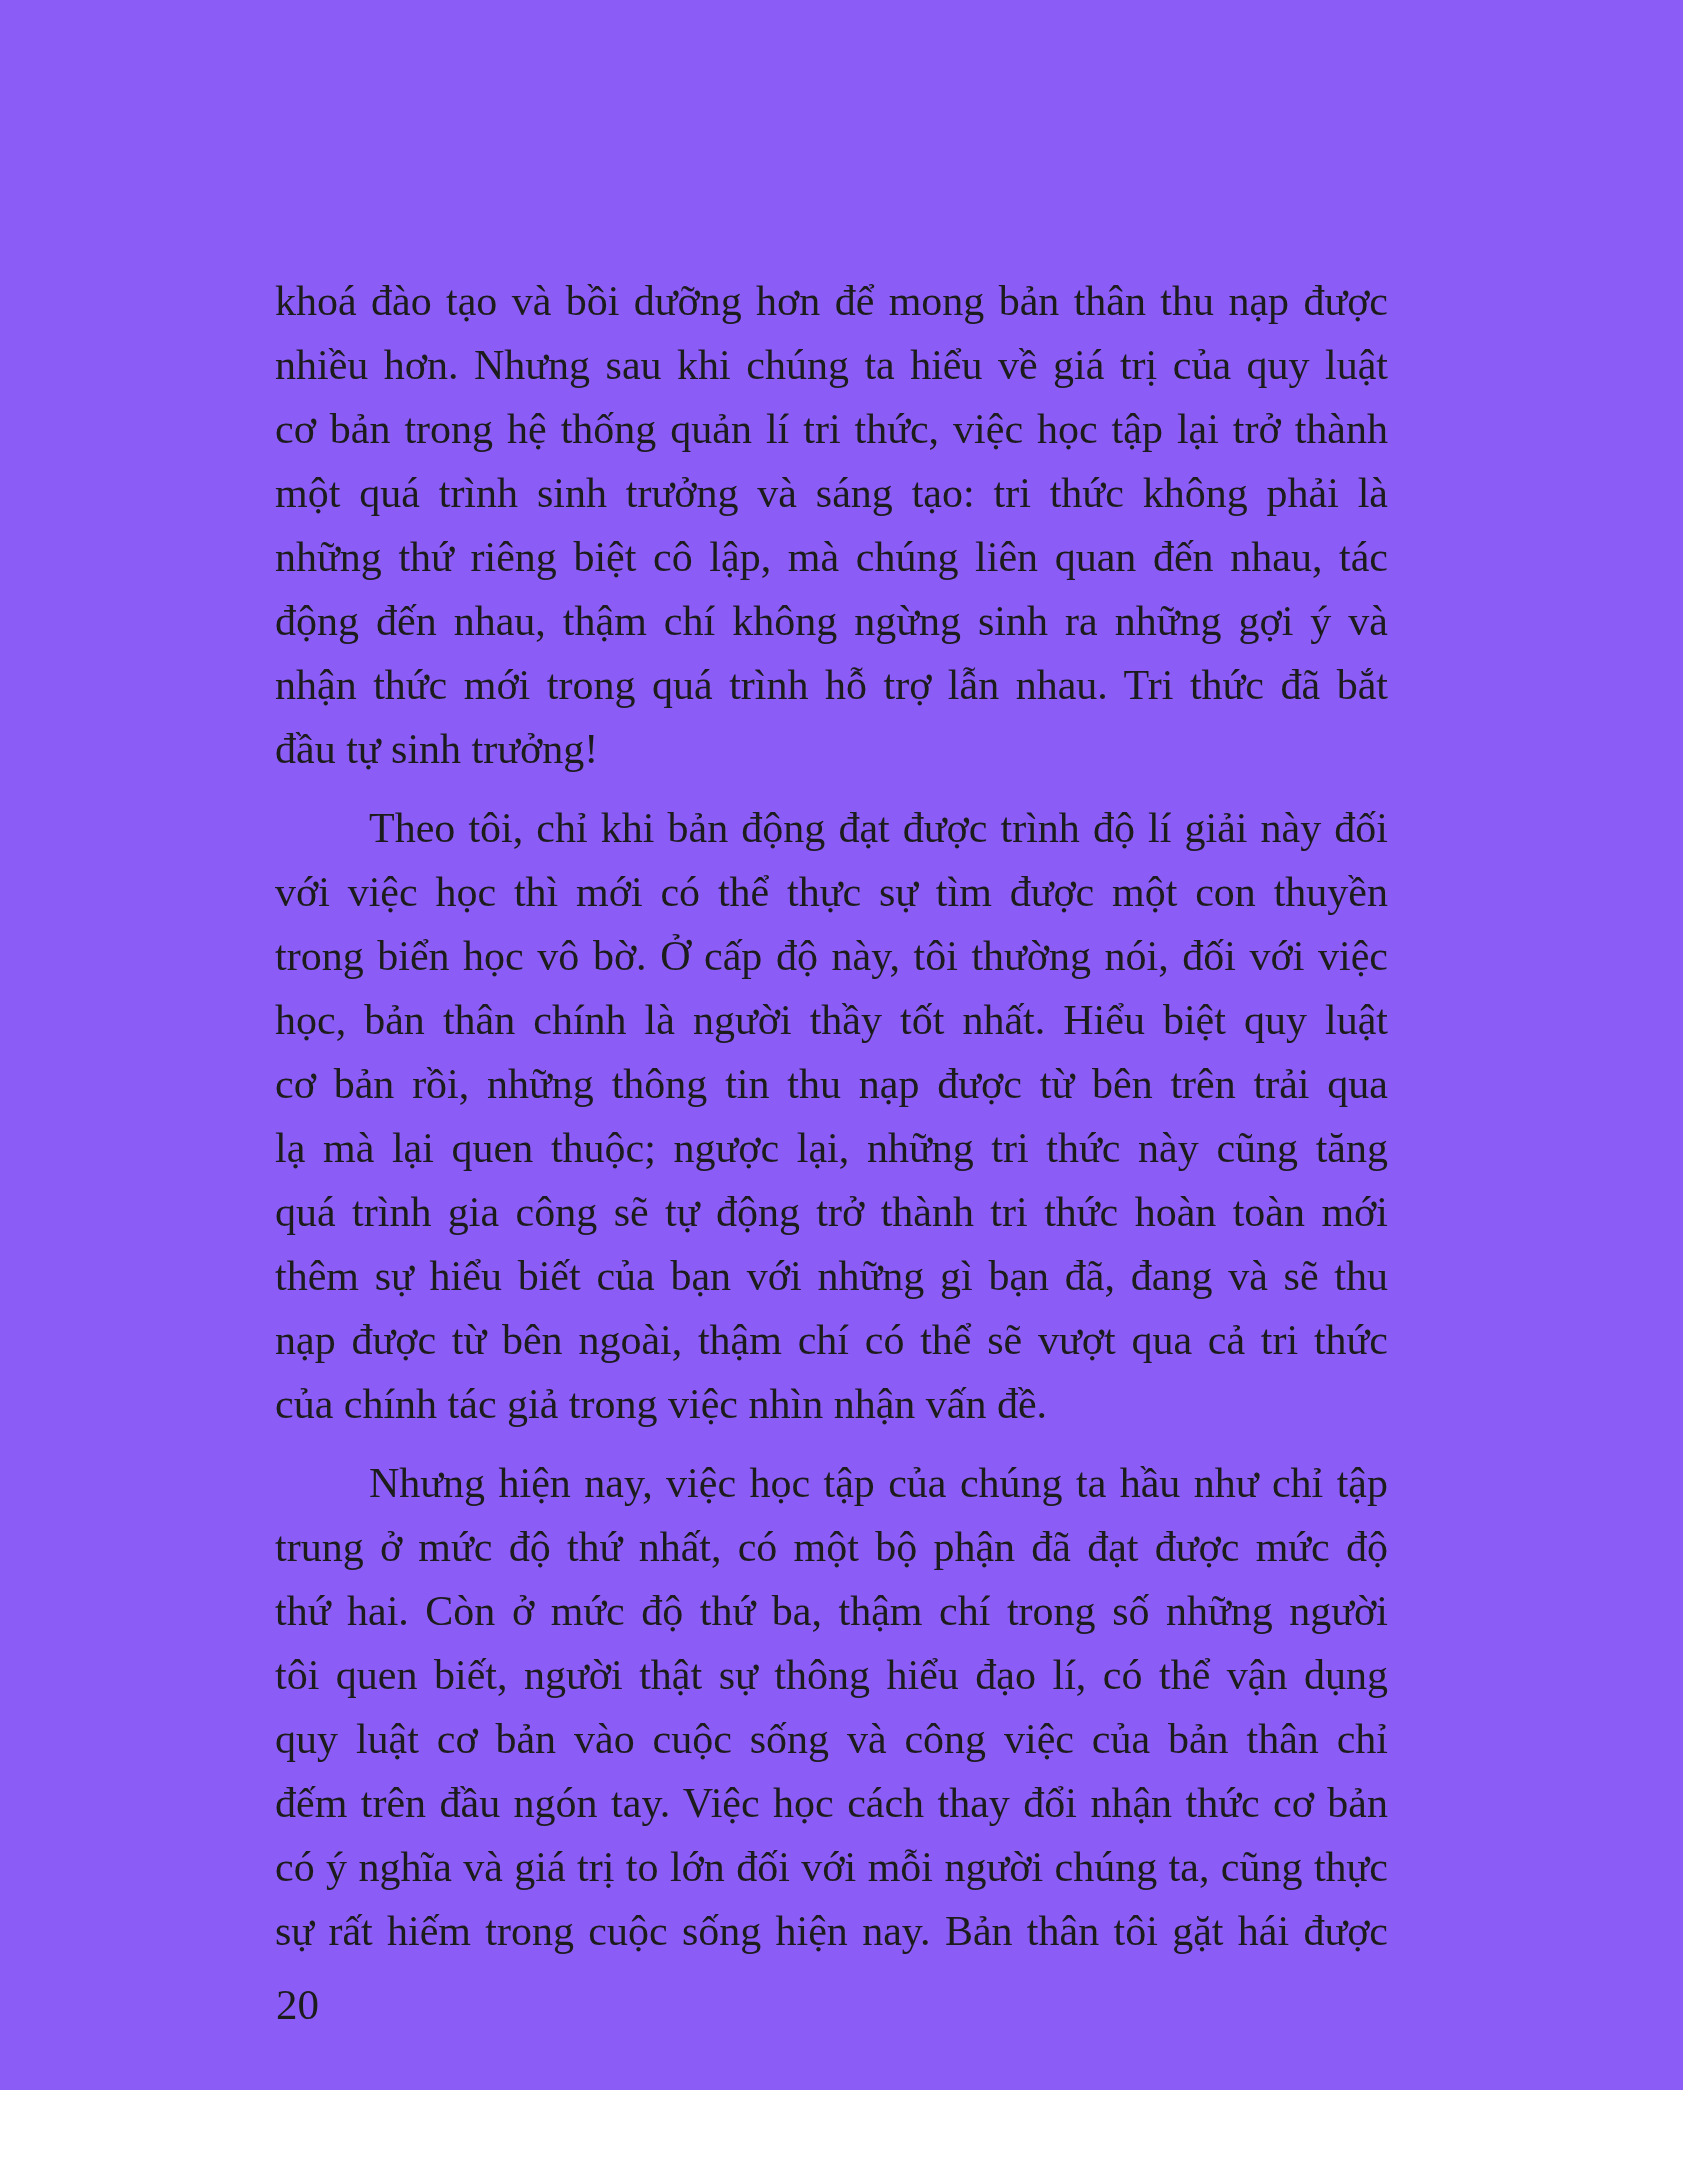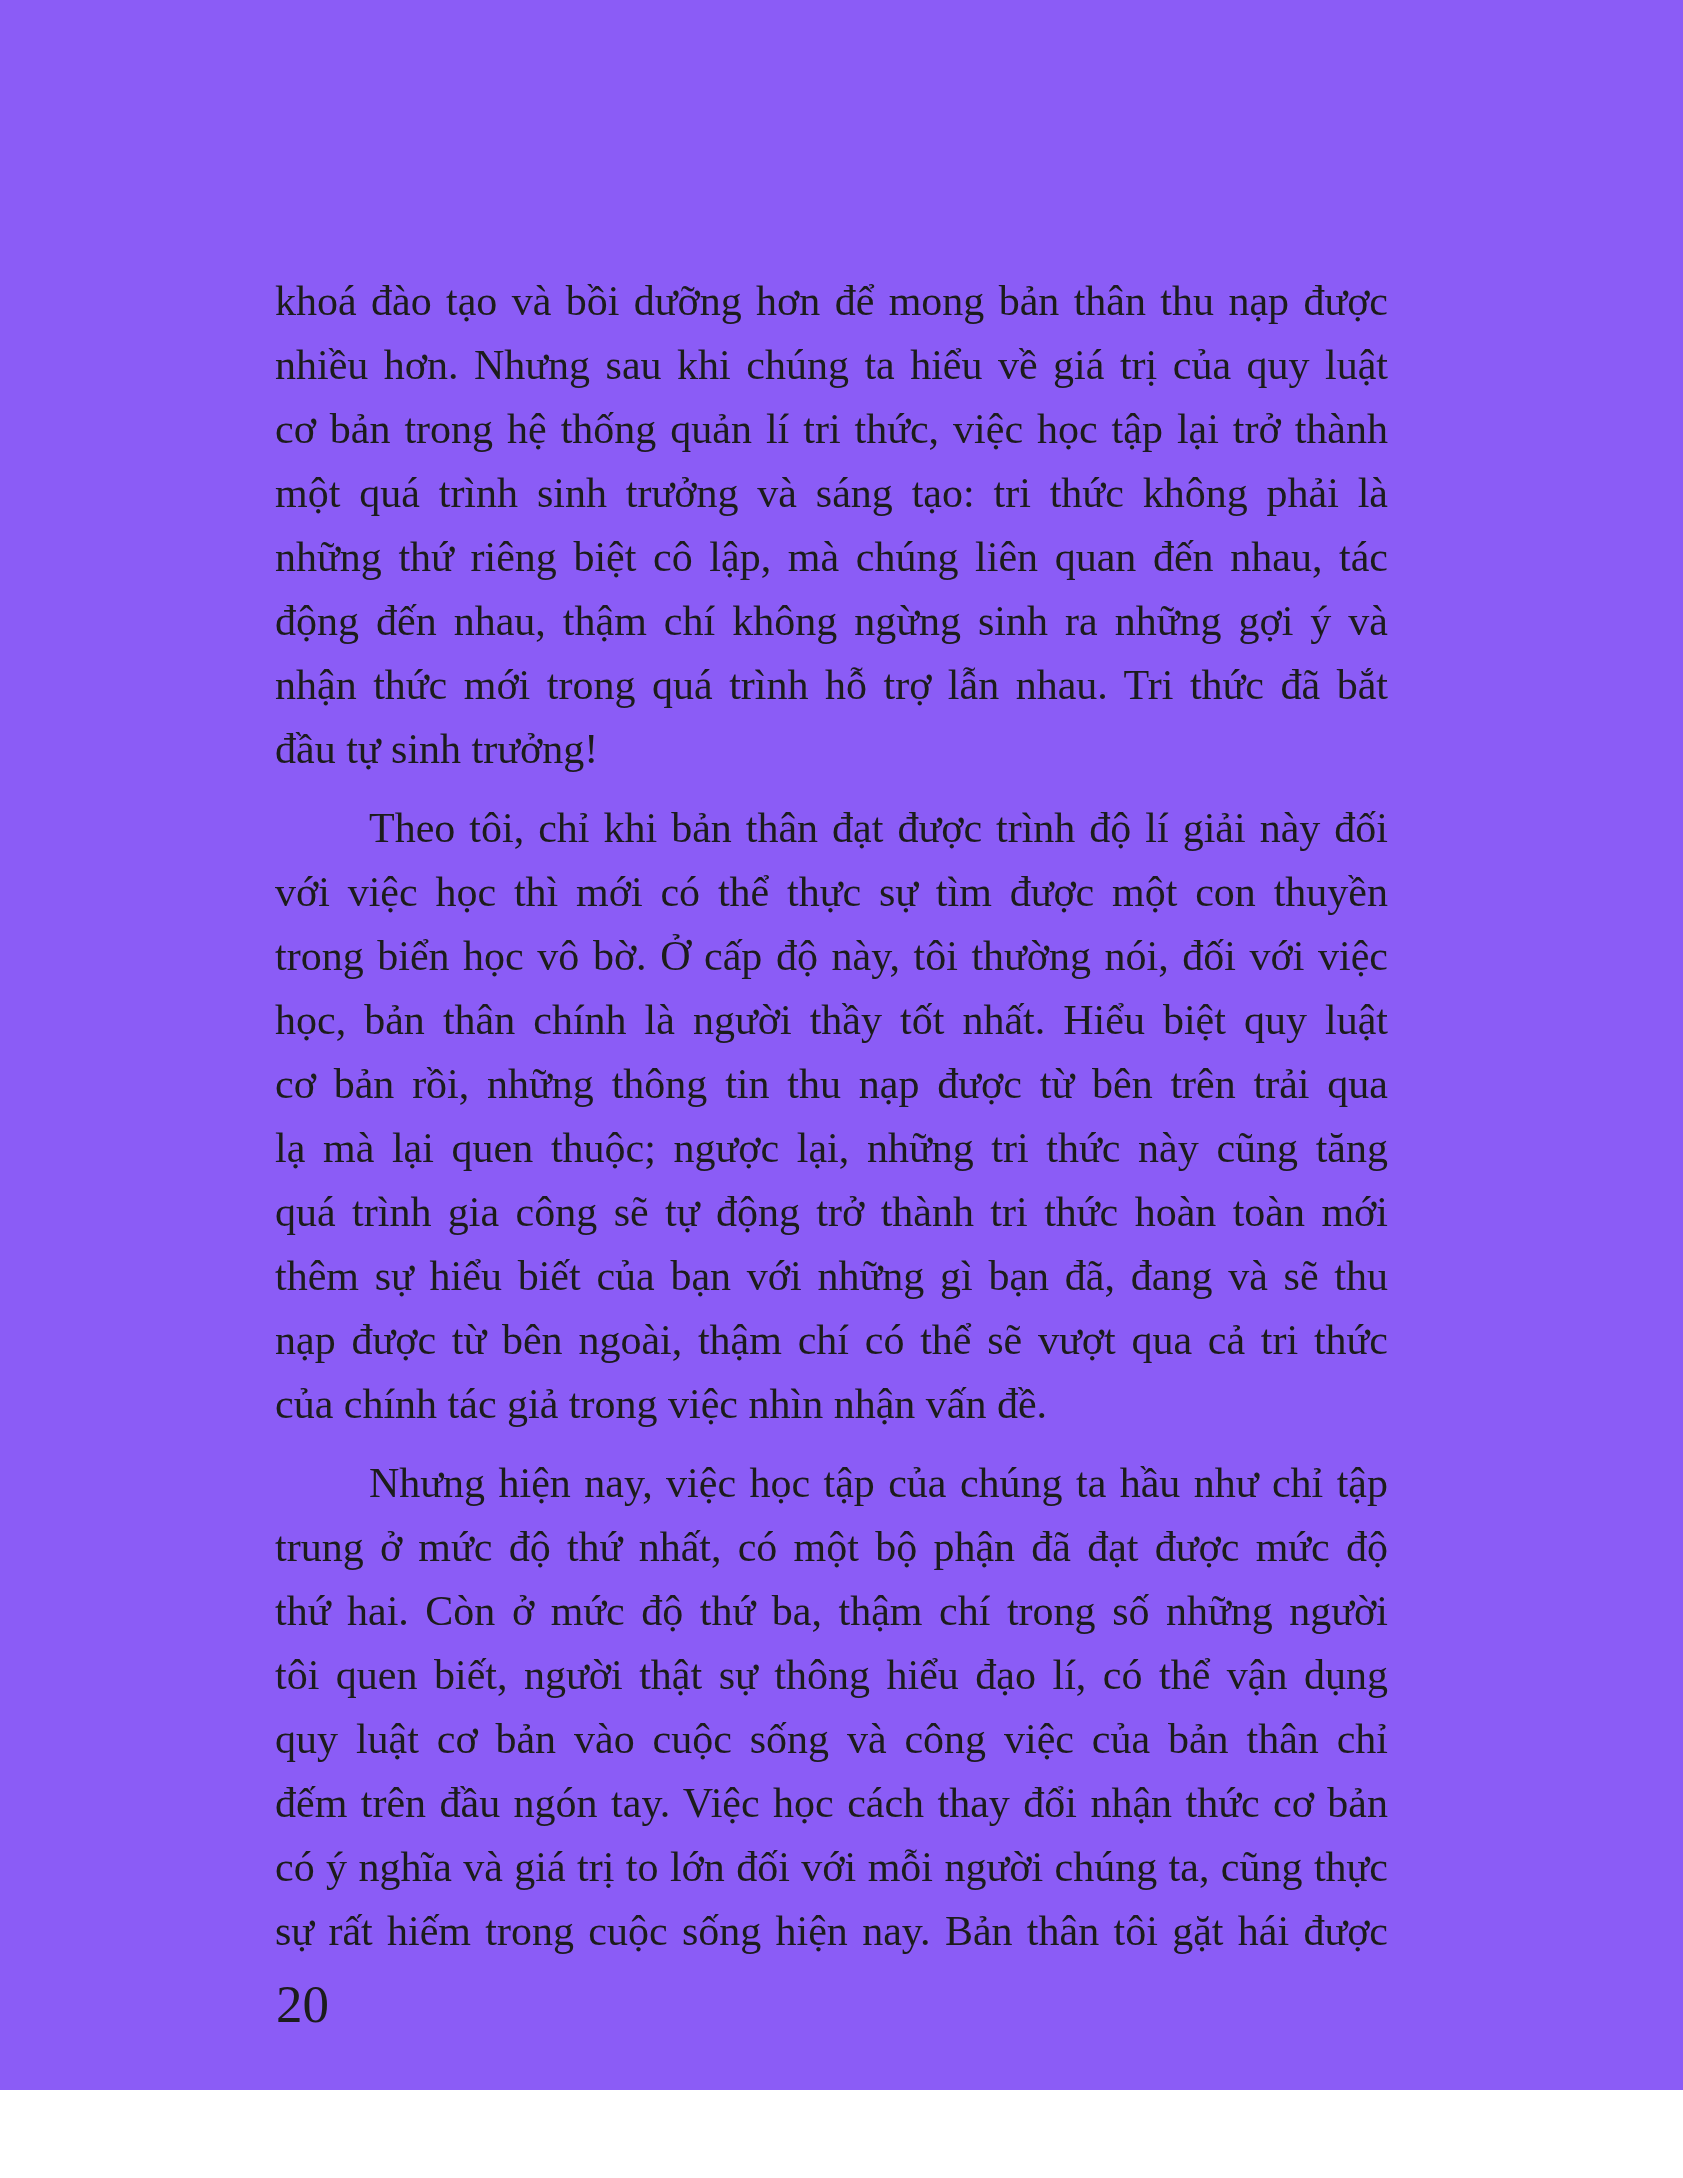--- a/index.html
+++ b/index.html
@@ -45,21 +45,21 @@
     text-indent: 94px;
   }
   .line--end {
     text-align-last: left;
   }
   .page-number {
     position: absolute;
     left: 276px;
     top: 1975px;
     color: #1c1c1c;
-    font-size: 53px;
+    font-size: 43px;
     line-height: 59px;
   }
 </style>
 </head>
 <body>
 
 <div class="page">
 
   <div class="text-block">
 
@@ -68,21 +68,21 @@
       <div class="line">nhiều hơn. Nhưng sau khi chúng ta hiểu về giá trị của quy luật</div>
       <div class="line">cơ bản trong hệ thống quản lí tri thức, việc học tập lại trở thành</div>
       <div class="line">một quá trình sinh trưởng và sáng tạo: tri thức không phải là</div>
       <div class="line">những thứ riêng biệt cô lập, mà chúng liên quan đến nhau, tác</div>
       <div class="line">động đến nhau, thậm chí không ngừng sinh ra những gợi ý và</div>
       <div class="line">nhận thức mới trong quá trình hỗ trợ lẫn nhau. Tri thức đã bắt</div>
       <div class="line line--end">đầu tự sinh trưởng!</div>
     </div>
 
     <div class="para">
-      <div class="line line--indent">Theo tôi, chỉ khi bản thân đạt được trình độ lí giải này đối</div>
+      <div class="line line--indent">Theo tôi, chỉ khi bản động đạt được trình độ lí giải này đối</div>
       <div class="line">với việc học thì mới có thể thực sự tìm được một con thuyền</div>
       <div class="line">trong biển học vô bờ. Ở cấp độ này, tôi thường nói, đối với việc</div>
       <div class="line">học, bản thân chính là người thầy tốt nhất. Hiểu biệt quy luật</div>
       <div class="line">cơ bản rồi, những thông tin thu nạp được từ bên trên trải qua</div>
       <div class="line">lạ mà lại quen thuộc; ngược lại, những tri thức này cũng tăng</div>
       <div class="line">quá trình gia công sẽ tự động trở thành tri thức hoàn toàn mới</div>
       <div class="line">thêm sự hiểu biết của bạn với những gì bạn đã, đang và sẽ thu</div>
       <div class="line">nạp được từ bên ngoài, thậm chí có thể sẽ vượt qua cả tri thức</div>
       <div class="line line--end">của chính tác giả trong việc nhìn nhận vấn đề.</div>
     </div>

